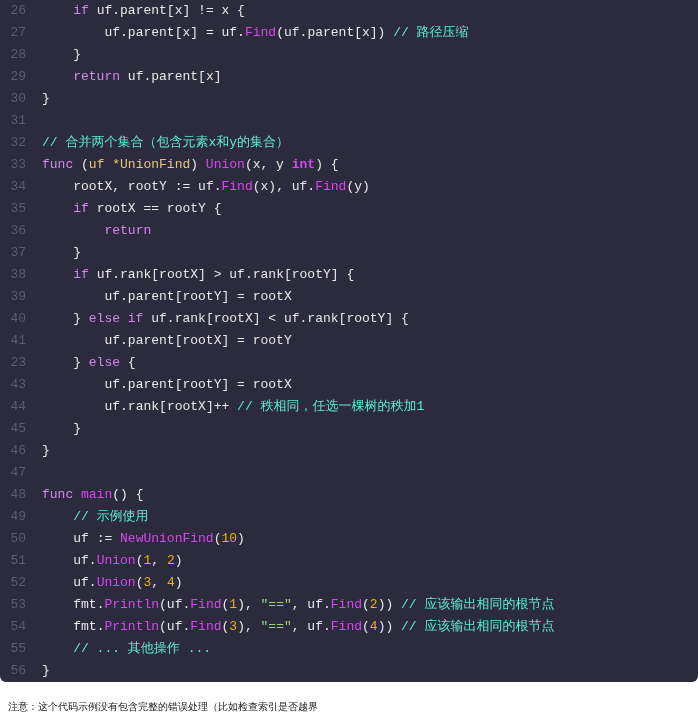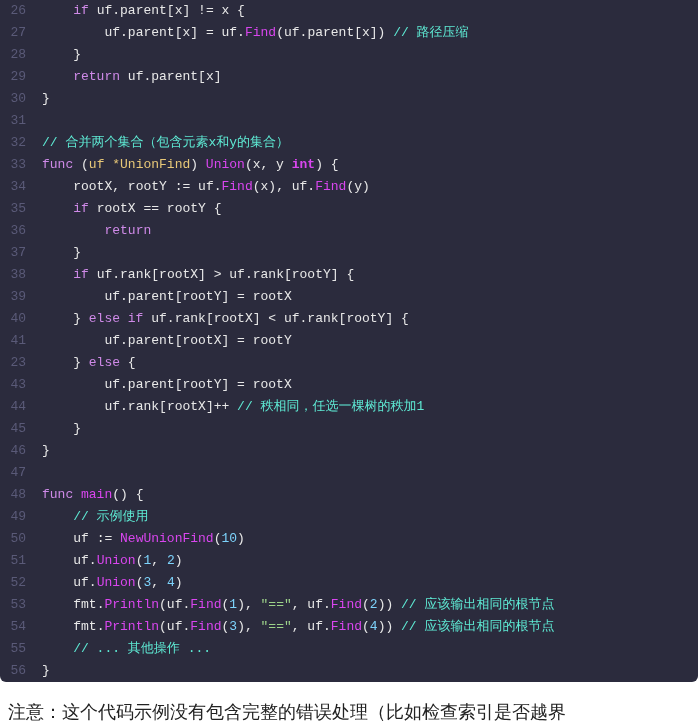--- a/index.html
+++ b/index.html
@@ -34,28 +34,28 @@
     }
     .line-content {
       color: #e8e8e8;
       white-space: pre;
       padding-left: 4px;
     }
     .kw { color: #cf8ae8; text-align: center; }
     .type { color: #d946ef; font-weight: bold; }
     .func { color: #d946ef; }
     .str { color: #9dd28a; }
-    .num { color: #7dd3fc; }
+    .num { color: #eab308; }
     .comment { color: #5eead4; }
     .recv { color: #e8c878; }
     .footer-note {
       padding: 4px 8px;
       color: #222;
       font-family: -apple-system, "Segoe UI", "Microsoft YaHei", sans-serif;
-      font-size: 18px;
+      font-size: 10px;
     }
   </style>
 </head>
 <body>
 
 <div class="code-block">
   <div id="code-lines">
       <div class="code-line">
         <span class="line-number">26</span>
         <span class="line-content"><span>    </span><span class="kw">if </span><span>uf</span><span>.</span><span>parent</span><span>[</span><span>x</span><span>] != </span><span>x</span><span> {</span></span>

